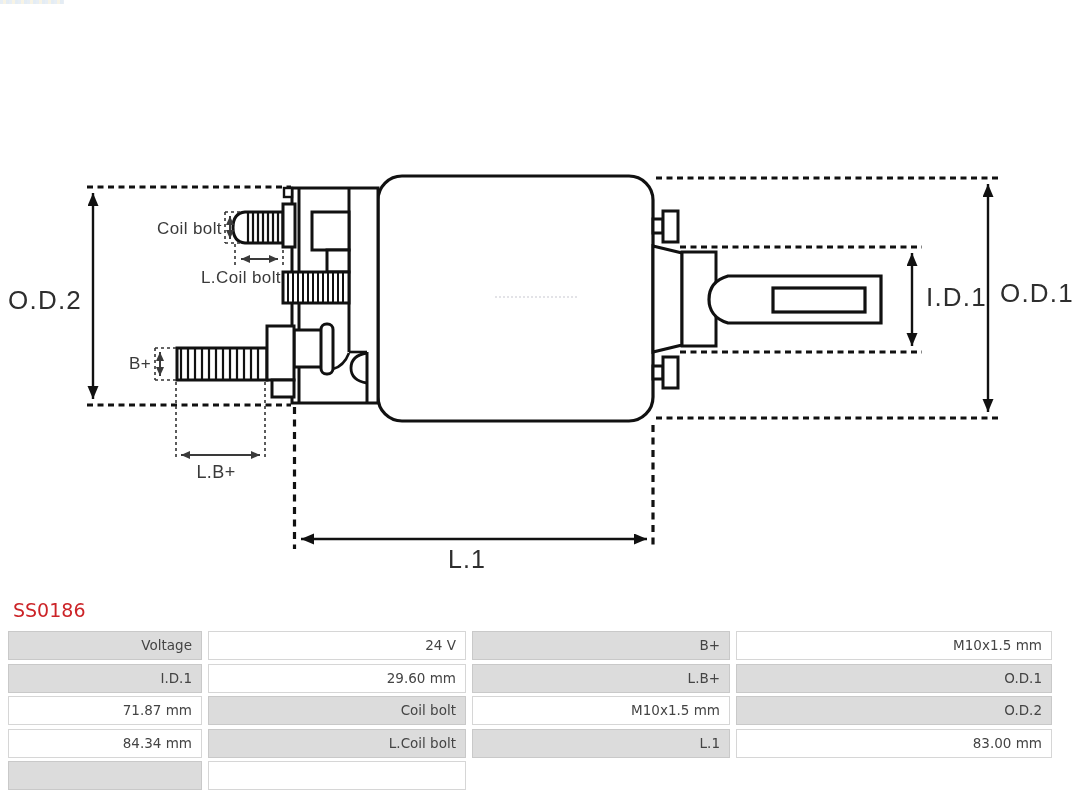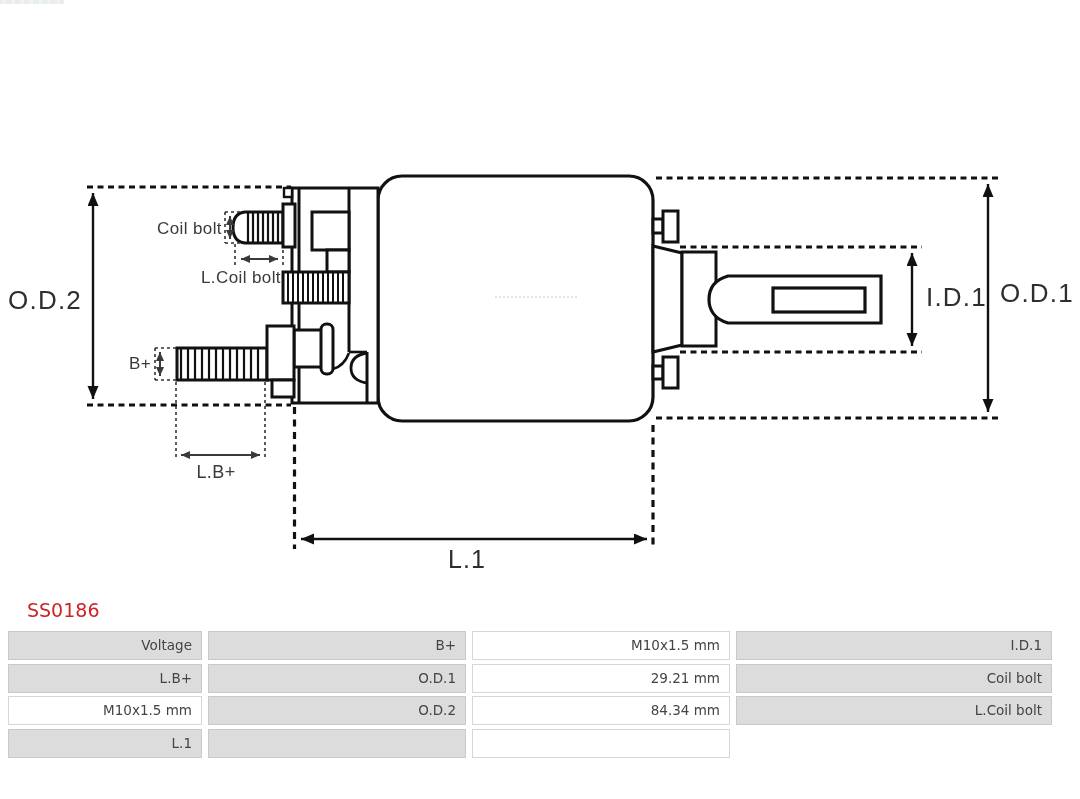--- a/index.html
+++ b/index.html
@@ -1,21 +1,21 @@
 <!DOCTYPE html>
 <html><head>
 <meta charset="utf-8">
 <style>
   html,body{margin:0;padding:0;background:#fff;}
   .page{position:relative;width:1080px;height:799px;background:#fff;overflow:hidden;
         font-family:"Liberation Sans",sans-serif;}
   .artifact{position:absolute;left:0;top:0;width:64px;height:4px;opacity:.85;
         background:repeating-linear-gradient(90deg,#e3ebf3 0 3px,#f6f1e0 3px 6px,#dfe9f2 6px 9px);}
   .diagram-wrap{position:absolute;left:0;top:0;width:1080px;height:600px;}
-  .part-heading{position:absolute;left:27px;top:599px;margin:0;font-size:19px;font-weight:400;
+  .part-heading{position:absolute;left:13px;top:599px;margin:0;font-size:19px;font-weight:400;
         font-family:"DejaVu Sans","Liberation Sans",sans-serif;}
   .spec-table{position:absolute;left:8px;top:631px;width:1044px;display:grid;
         grid-template-columns:194px 258px 258px 316px;column-gap:6px;row-gap:3.5px;
         font-family:"DejaVu Sans","Liberation Sans",sans-serif;font-size:13.5px;color:#444;}
   .cell{box-sizing:border-box;height:29px;line-height:27px;text-align:right;
         padding-right:9px;overflow:hidden;white-space:nowrap;}
   .cell.lbl{background:#dcdcdc;border:1px solid #c9c9c9;}
   .cell.val{background:#ffffff;border:1px solid #d6d6d6;}
   svg text{font-family:"Liberation Sans",sans-serif;fill:#2e2e2e;}
   text.big{font-size:26px;letter-spacing:1.2px;}
@@ -185,33 +185,36 @@
         <line x1="301" y1="539" x2="647" y2="539" stroke="#111" stroke-width="2.6" marker-start="url(#arrB)" marker-end="url(#arrB)"></line>
         <text class="mid" x="467" y="568" text-anchor="middle">L.1</text>
       </g>
     </svg>
   </div>
 
   <h2 class="part-heading" style="color: rgb(204, 36, 40);">SS0186</h2>
 
   <div class="spec-table">
     <div class="cell lbl">Voltage</div>
+    <div class="cell val">24 V</div>
     <div class="cell lbl">B+</div>
     <div class="cell val">M10x1.5 mm</div>
 
     <div class="cell lbl">I.D.1</div>
+    <div class="cell val">29.60 mm</div>
     <div class="cell lbl">L.B+</div>
 
     <div class="cell lbl">O.D.1</div>
-    <div class="cell val">29.21 mm</div>
+    <div class="cell val">71.87 mm</div>
     <div class="cell lbl">Coil bolt</div>
     <div class="cell val">M10x1.5 mm</div>
 
     <div class="cell lbl">O.D.2</div>
     <div class="cell val">84.34 mm</div>
     <div class="cell lbl">L.Coil bolt</div>
 
     <div class="cell lbl">L.1</div>
+    <div class="cell val">83.00 mm</div>
     <div class="cell lbl"></div>
     <div class="cell val"></div>
   </div>
 
 </div>
 
 </body></html>

